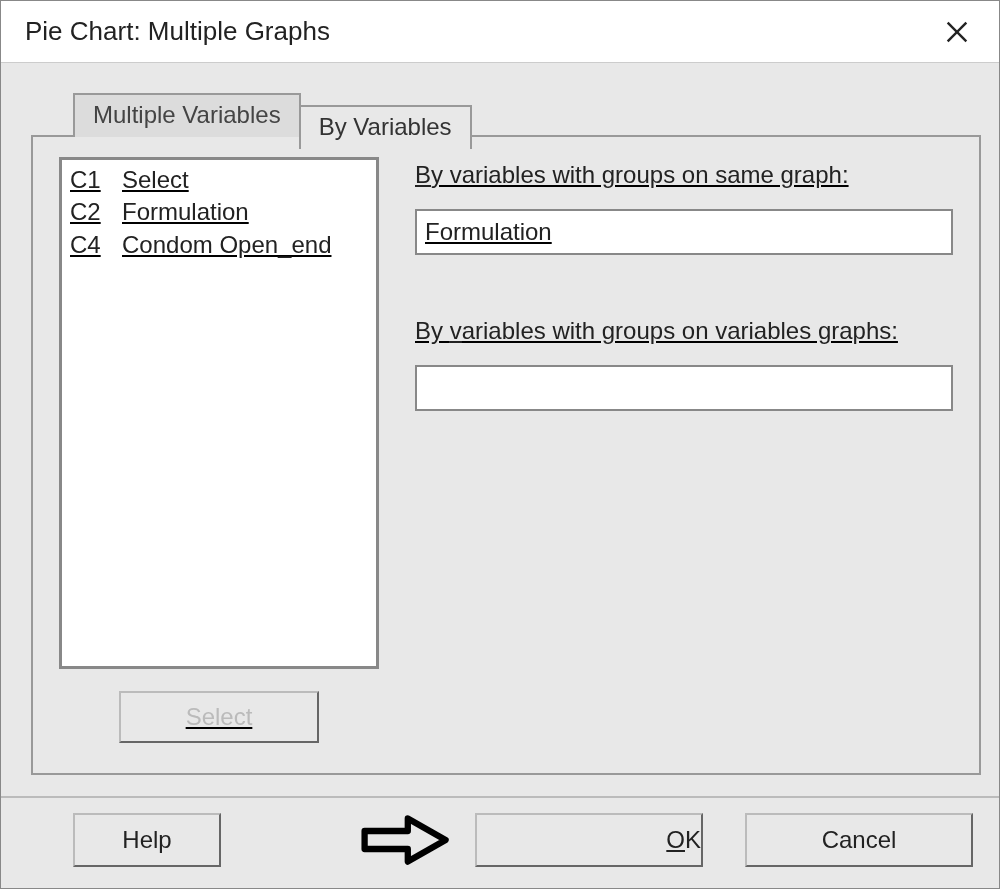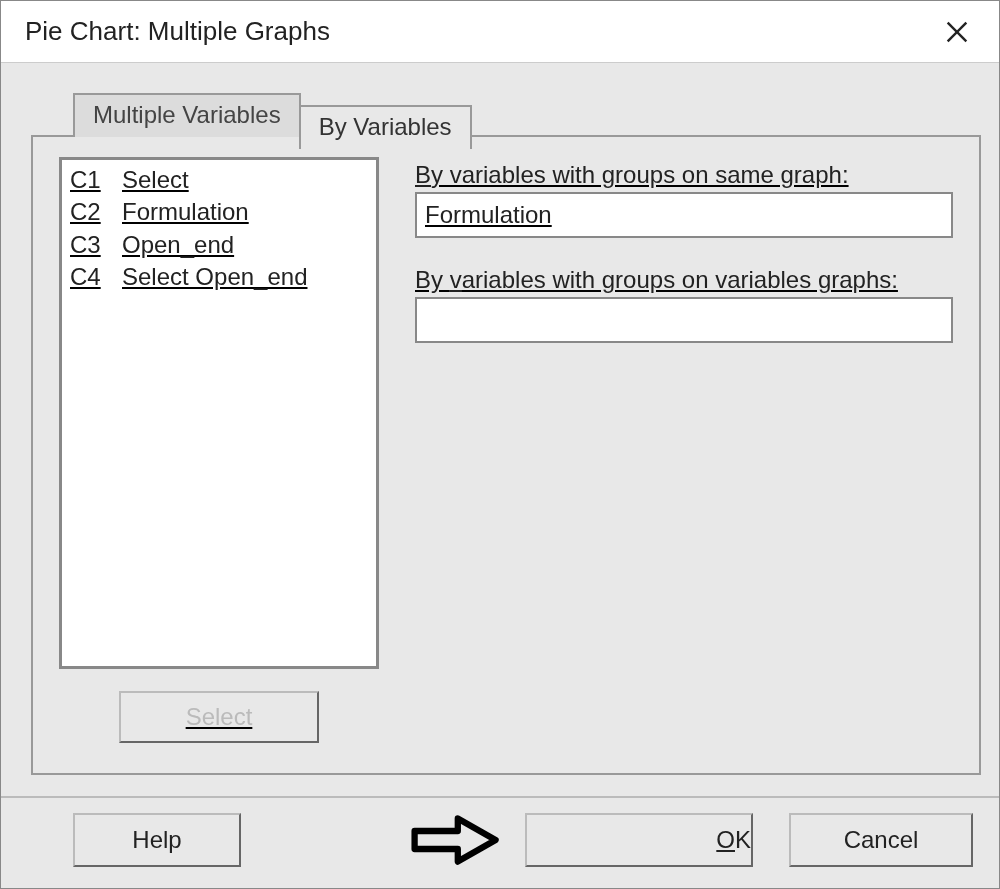--- a/index.html
+++ b/index.html
@@ -114,21 +114,21 @@
       background: #e8e8e8;
       border: 2px solid #bbb;
       border-right-color: #666;
       border-bottom-color: #666;
       cursor: default;
     }
     .right-column {
       flex: 1;
       display: flex;
       flex-direction: column;
-      gap: 3px;
+      gap: 20px;
       padding-top: 4px;
     }
     .field-label {
       font-size: 24px;
       color: #222;
     }
     .field-label .u { text-decoration: underline; }
     .field-input {
       border: 2px solid #888;
       background: #fff;
@@ -149,24 +149,24 @@
     .footer-btn {
       height: 54px;
       font-size: 24px;
       color: #222;
       background: #e8e8e8;
       border: 2px solid #bbb;
       border-right-color: #666;
       border-bottom-color: #666;
       cursor: pointer;
     }
-    .btn-help { width: 168px; margin-left: 46px; }
+    .btn-help { width: 148px; margin-left: 46px; }
     .arrow-gap { flex: 1; display: flex; justify-content: flex-end; align-items: center; padding-right: 4px; }
     .btn-ok { width: 228px; text-align: right; }
-    .btn-cancel { width: 184px; margin-left: 16px; }
+    .btn-cancel { width: 228px; margin-left: 22px; }
     .arrow-icon {
       width: 90px;
       height: 56px;
     }
     .footer-btn .u { text-decoration: underline; }
   </style>
 </head>
 <body>
 
 <div class="dialog">
@@ -193,26 +193,22 @@
         <div class="listbox" id="varlist">
             <div class="row">
               <span class="col1">C1</span>
               <span>Select</span>
             </div>
             <div class="row">
               <span class="col1">C2</span>
               <span>Formulation</span>
             </div>
             <div class="row">
-              <span class="col1">C3</span>
-              <span>Open_end</span>
-            </div>
-            <div class="row">
               <span class="col1">C4</span>
-              <span>Select Open_end</span>
+              <span>Condom Open_end</span>
             </div>
           </div>
         <button class="select-btn" disabled="">Select</button>
       </div>
 
       <div class="right-column">
         <div class="field-label">
           <span class="u">B</span><span>y variables with groups on same graph:</span>
         </div>
         <input type="text" class="field-input" value="Formulation" style="">

